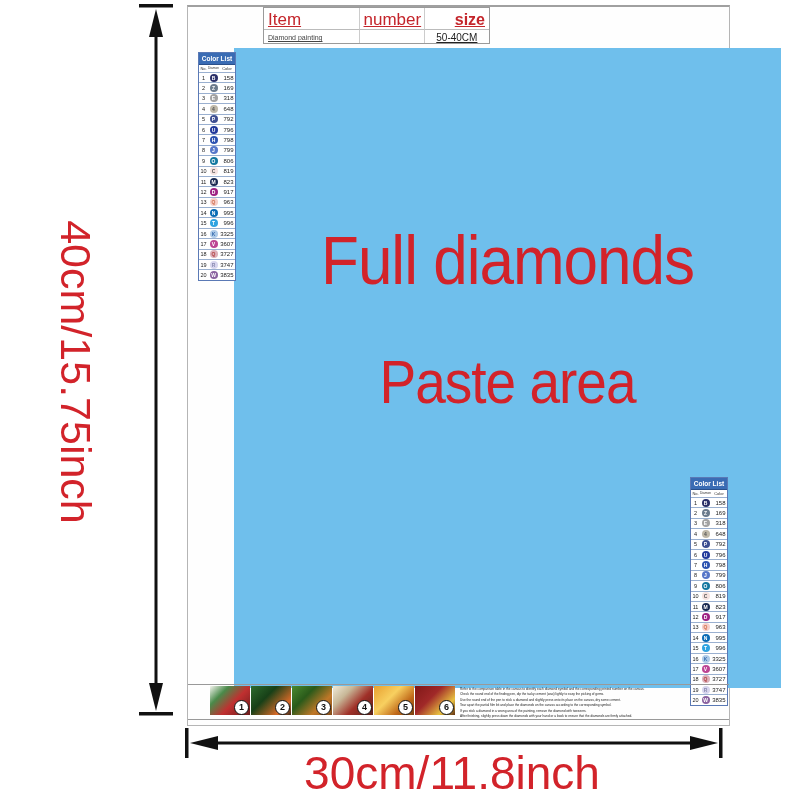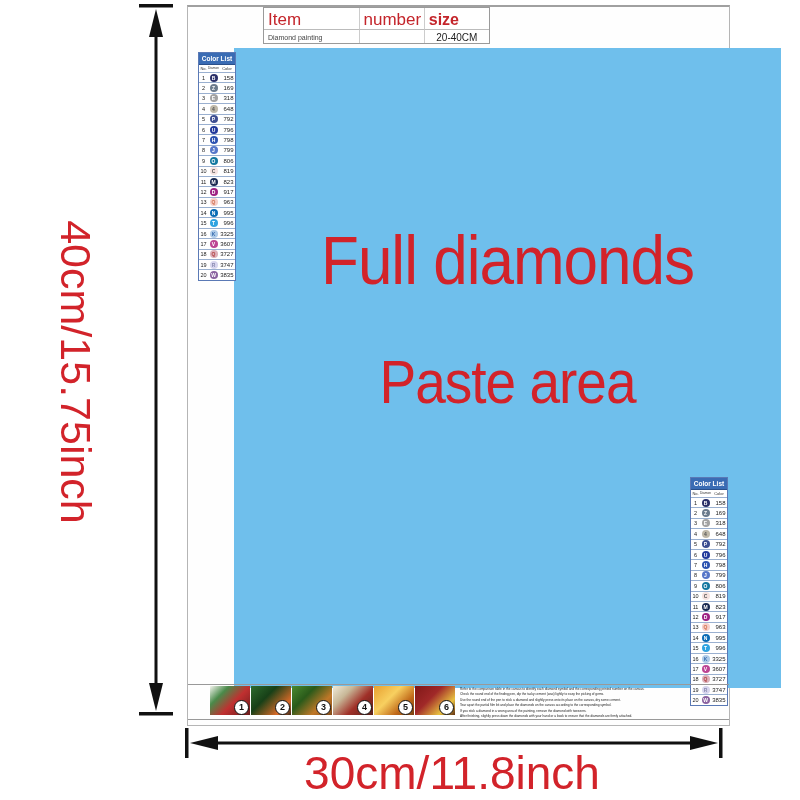--- a/index.html
+++ b/index.html
@@ -24,23 +24,23 @@
     position:absolute; left:187px; top:5px; width:543px; height:721px;
     background:#fefefe; border:1px solid #b5b5b5; border-top:2px solid #a0a0a0;
     box-sizing:border-box;
   }
   
   .spec-table {
     position:absolute; left:75px; top:0px; width:227px;
     background:#fff; border:1px solid #9a9a9a; box-sizing:border-box;
     display:grid; grid-template-columns:42% 29% 29%;
   }
-  .spec-table .cell { padding:1px 4px; box-sizing:border-box; }
+  .spec-table .cell { padding:1px 4px; box-sizing:border-box;text-decoration:underline; }
   .spec-table .h { font-size:17px; color:#c4252b; height:21px; line-height:21px; }
-  .spec-table .h.size { font-weight:bold; font-size:16px; text-align:left; }
+  .spec-table .h.size { font-weight:bold; font-size:16px; text-align:right; }
   .spec-table .r { border-top:1px solid #bbb; height:14px; line-height:13px; }
   .spec-table .c2 { border-left:1px solid #ccc; }
   .spec-table .c3 { border-left:1px solid #ccc; }
   .spec-item { font-size:7px; color:#444; }
   .spec-size { font-size:10px; color:#222; text-align:center; }
   
   .blue-area {
     position:absolute; left:46px; top:41px; width:547px; height:640px;
     background:#6fbfec;
   }
@@ -114,21 +114,21 @@
 <div class="height-label">40cm/15.75inch</div>
 
 <div class="kit-canvas">
 
   <div class="spec-table">
     <div class="cell h c1">Item</div>
     <div class="cell h c2">number</div>
     <div class="cell h c3 size">size</div>
     <div class="cell r c1 spec-item">Diamond painting</div>
     <div class="cell r c2"></div>
-    <div class="cell r c3 spec-size">20-40CM</div>
+    <div class="cell r c3 spec-size">50-40CM</div>
   </div>
 
   <div class="blue-area">
     <div class="fd-line1">Full diamonds</div>
     <div class="fd-line2">Paste area</div>
   </div>
 
   <div class="color-list left">
     <div class="cl-title">Color List</div>
     <div class="cl-head">

